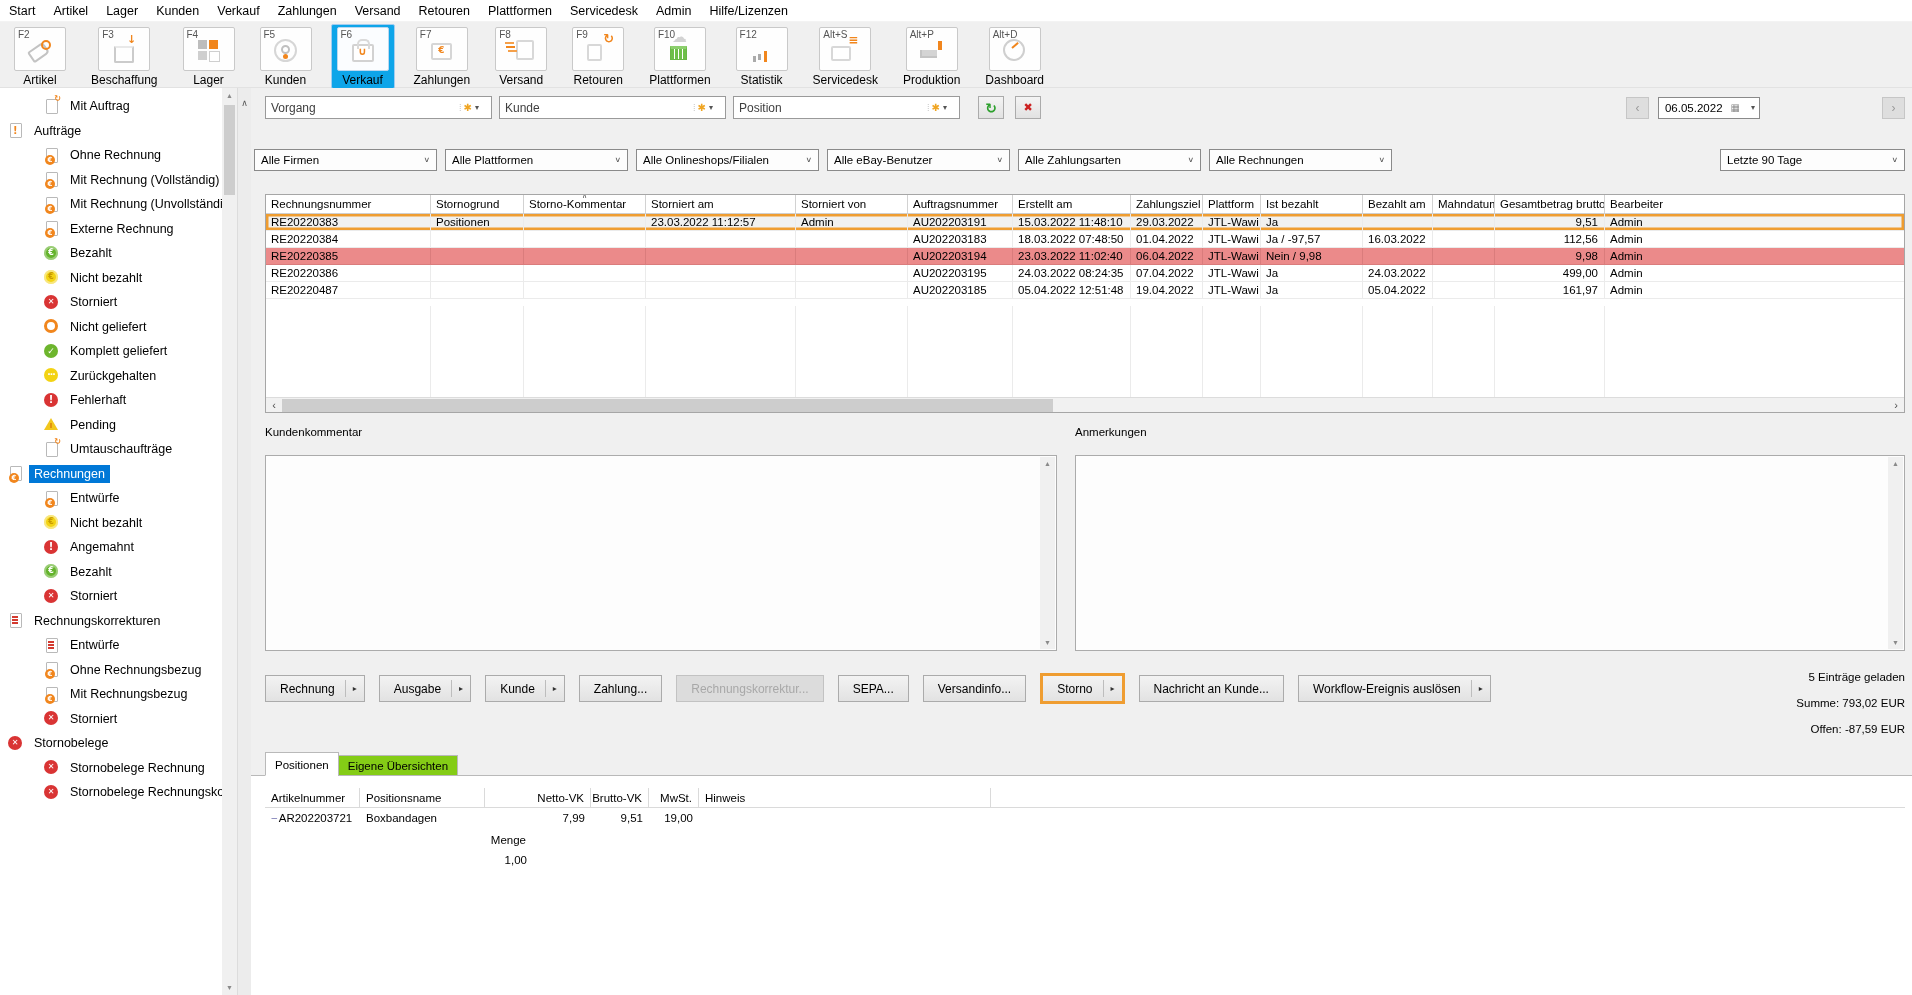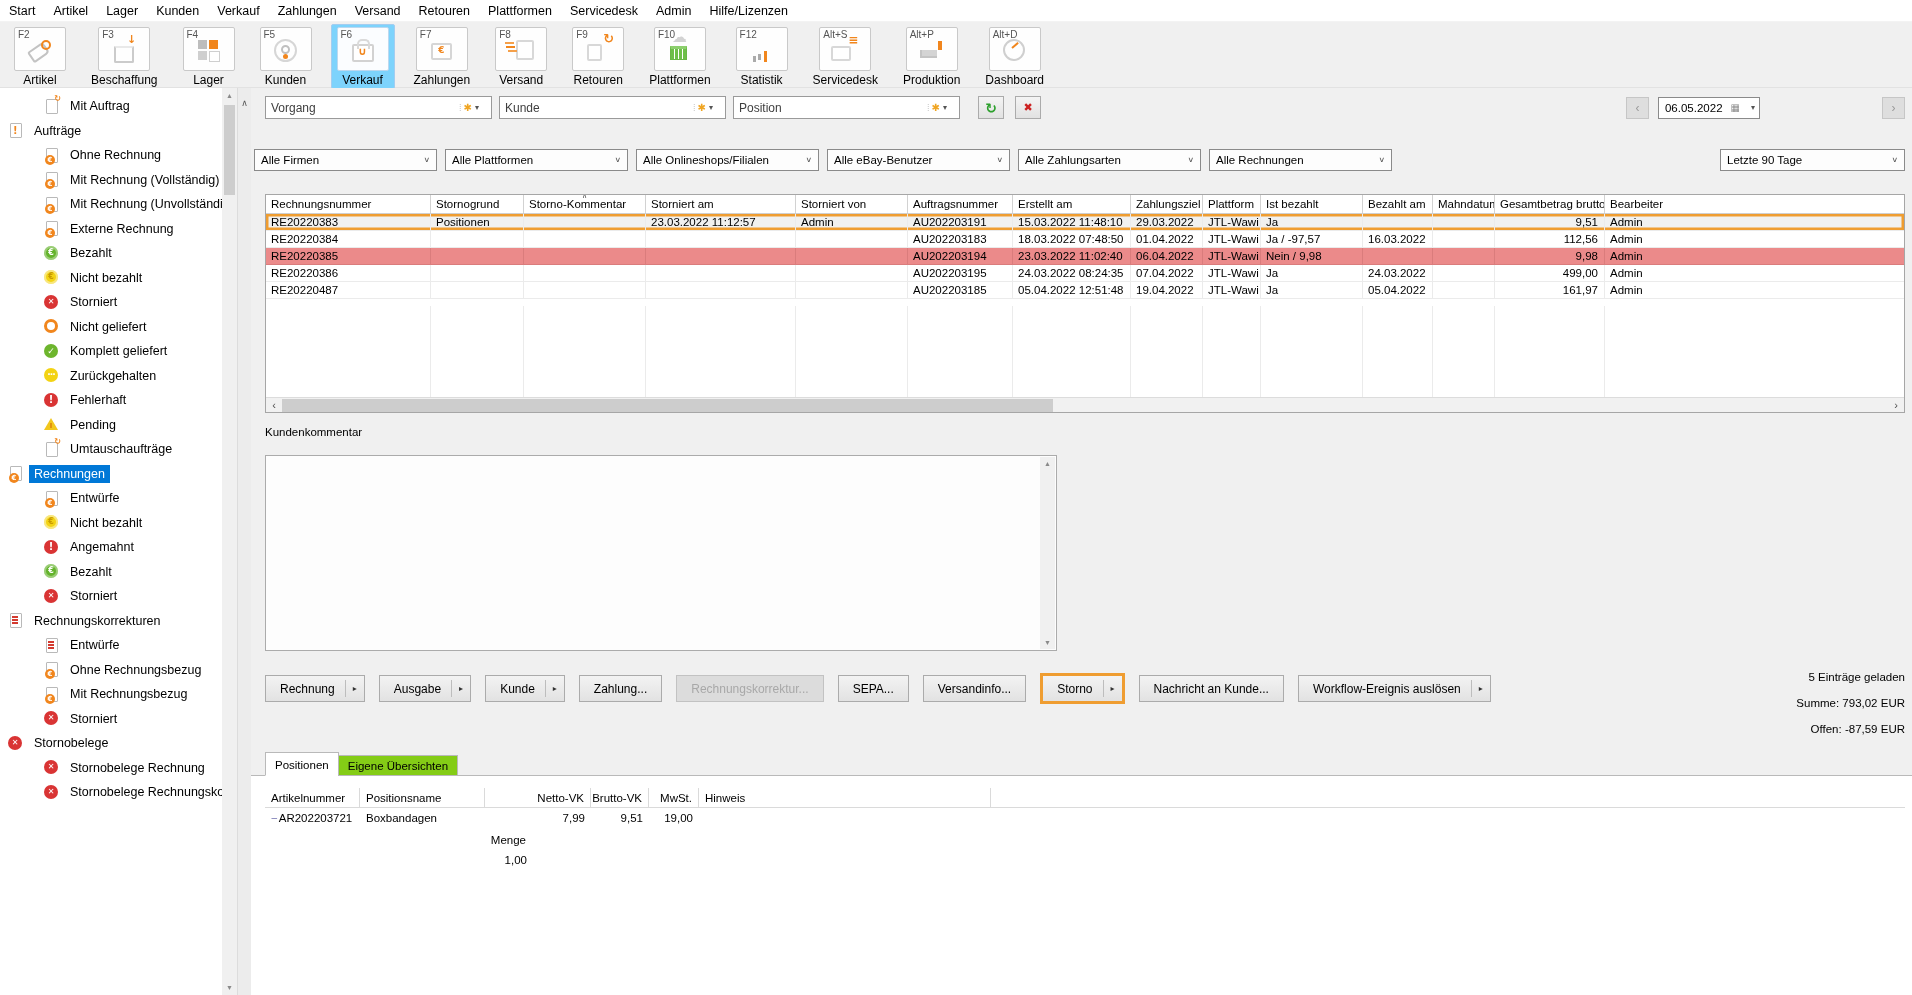--- a/index.html
+++ b/index.html
@@ -8,21 +8,21 @@
 
   
   .menubar { position:absolute; top:0; left:0; width:1912px; height:22px; background:#fff; display:flex; align-items:center; border-bottom:1px solid #f3f3f3; }
   .menu-items { display:flex; height:100%; }
   .menu-item { padding:0 9px; font-size:12.5px; line-height:22px; cursor:default; }
 
   
   .ribbon { position:absolute; top:22px; left:0; width:1912px; height:66px; background:#f0f0f0; border-bottom:1px solid #e2e2e2; }
   .ribbon-items { display:flex; padding:2px 0 0 8px; gap:13px; align-items:flex-start; }
   .ribbon-btn { display:flex; flex-direction:column; align-items:center; padding:2px 5px 1px 5px; border:1px solid transparent; border-radius:2px; cursor:default; }
-  .ribbon-btn.selected { background:#7dd3fc; border-color:#a3cdf0;text-align:right; }
+  .ribbon-btn.selected { background:#0ea5e9; border-color:#a3cdf0;text-align:right; }
   .icon-box { width:52px; height:44px; background:#fefefe; border:1px solid #c9c9c9; border-radius:2px; position:relative; }
   .ribbon-btn.selected .icon-box { background:#fbfdff; border-color:#bcd8ef; }
   .fkey { position:absolute; top:1px; left:3px; font-size:10px; color:#555; }
   .icx { position:absolute; left:50%; top:54%; width:30px; height:28px; transform:translate(-50%,-50%); }
   .icx::before,.icx::after { position:absolute; }
   .rlabel { font-size:12px; margin-top:2px; white-space:nowrap; }
 
   .ic-artikel::before { content:""; left:4px; top:9px; width:15px; height:9px; border:2px solid #c3c3c3; border-radius:2px 4px 4px 2px; transform:rotate(-35deg); }
   .ic-artikel::after { content:""; right:4px; top:3px; width:6px; height:6px; border:2px solid #f1861d; border-radius:50%; }
   .ic-beschaffung::before { content:""; left:5px; top:9px; width:16px; height:13px; border:2px solid #cbcbcb; border-top-color:#e9e9e9; border-radius:1px 1px 2px 2px; }
@@ -661,20 +661,31 @@
       <div class="clabel">Kundenkommentar</div>
       <div class="cbox">
         <span></span>
         <div class="vscroll">
           <span>▲</span>
           <span class="vtrack"></span>
           <span>▼</span>
         </div>
       </div>
     </div>
+    <div class="ccol right">
+      <div class="clabel">Anmerkungen</div>
+      <div class="cbox">
+        <span></span>
+        <div class="vscroll">
+          <span>▲</span>
+          <span class="vtrack"></span>
+          <span>▼</span>
+        </div>
+      </div>
+    </div>
   </div>
 
   <div class="actions">
     <div class="abtns">
 
     <button class="abtn split">
           <span class="albl">Rechnung</span>
           <span class="asep"></span>
           <span class="aarr">▸</span>
         </button>

